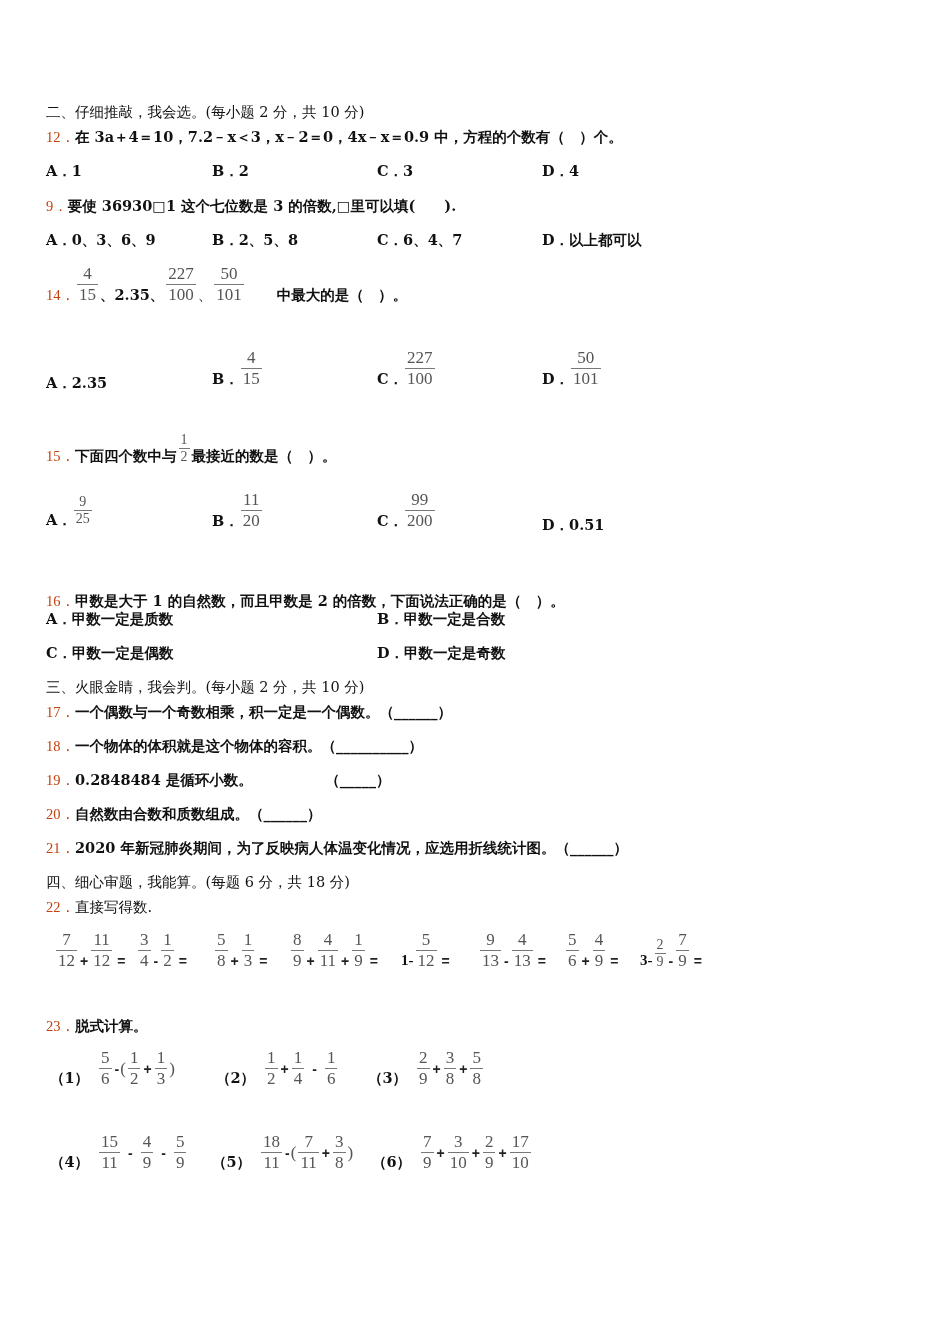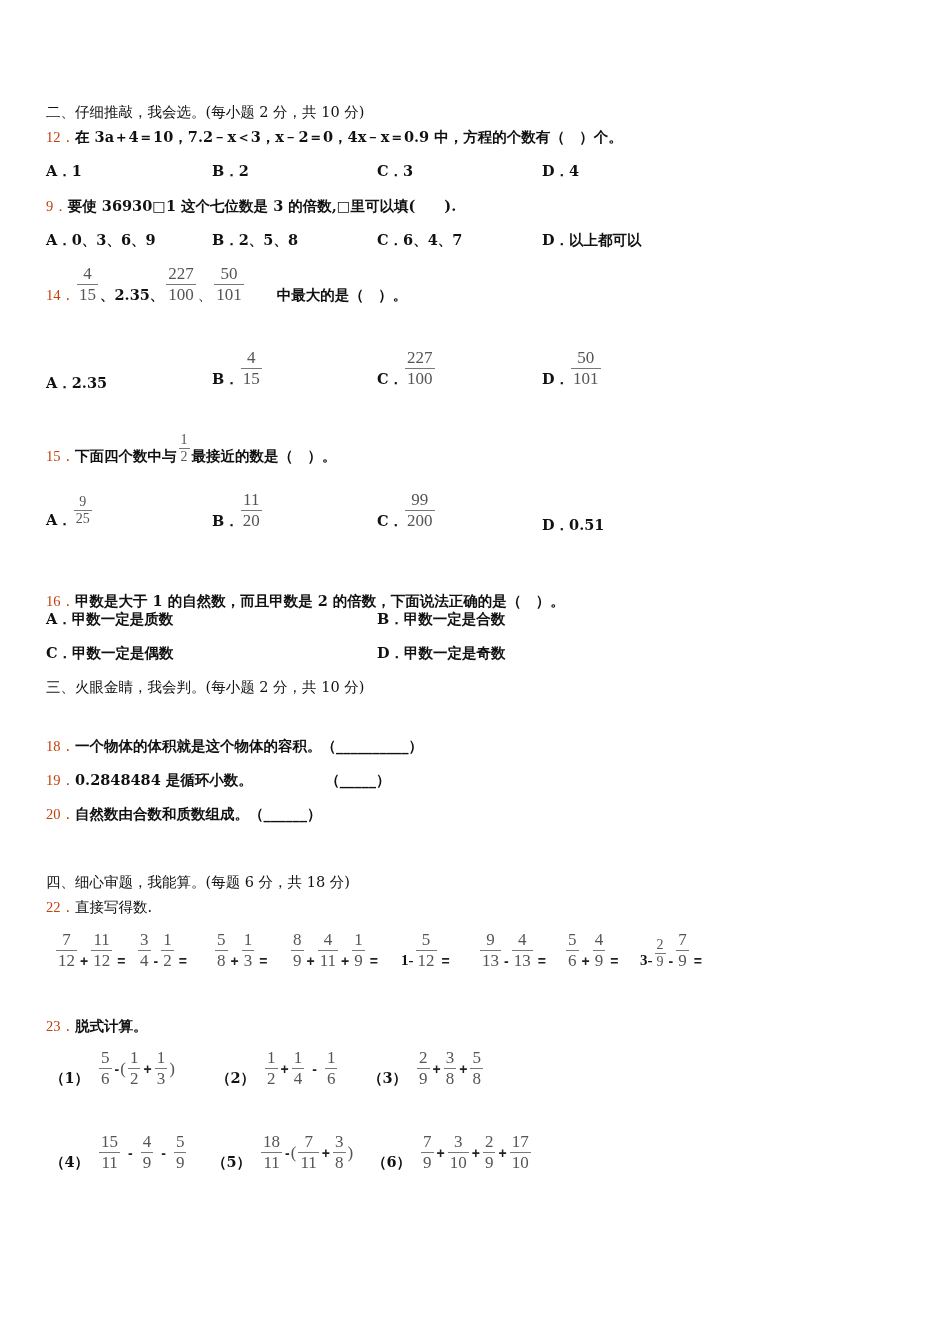--- a/index.html
+++ b/index.html
@@ -124,28 +124,34 @@
   <div class="line" style="top:592px;">
     <span class="num">16．</span><span>甲数是大于 1 的自然数，而且甲数是 2 的倍数，下面说法正确的是（　）。</span>
   </div>
   <div class="opt" style="left:46px;top:610px;">A．甲数一定是质数</div>
   <div class="opt" style="left:377px;top:610px;">B．甲数一定是合数</div>
   <div class="opt" style="left:46px;top:644px;">C．甲数一定是偶数</div>
   <div class="opt" style="left:377px;top:644px;">D．甲数一定是奇数</div>
 
   <div class="line" style="top:678px;font-weight:normal;">三、火眼金睛，我会判。(每小题 2 分，共 10 分)</div>
 
+  <div class="line" style="top:703px;">
+    <span class="num">17．</span><span>一个偶数与一个奇数相乘，积一定是一个偶数。（______）</span>
+  </div>
   <div class="line" style="top:737px;">
     <span class="num">18．</span><span>一个物体的体积就是这个物体的容积。（__________）</span>
   </div>
   <div class="line" style="top:771px;">
     <span class="num">19．</span><span style="white-space:pre;">0.2848484 是循环小数。　　　　　（_____）</span>
   </div>
   <div class="line" style="top:805px;">
     <span class="num">20．</span><span>自然数由合数和质数组成。（______）</span>
+  </div>
+  <div class="line" style="top:839px;">
+    <span class="num">21．</span><span>2020 年新冠肺炎期间，为了反映病人体温变化情况，应选用折线统计图。（______）</span>
   </div>
 
   <div class="line" style="top:873px;font-weight:normal;">四、细心审题，我能算。(每题 6 分，共 18 分)</div>
   <div class="line" style="top:898px;font-weight:normal;">
     <span class="num">22．</span><span>直接写得数.</span>
   </div>
 
   <div class="expr" style="left:54px;top:930px;">
     <span class="frac">
         <span class="n">7</span>

